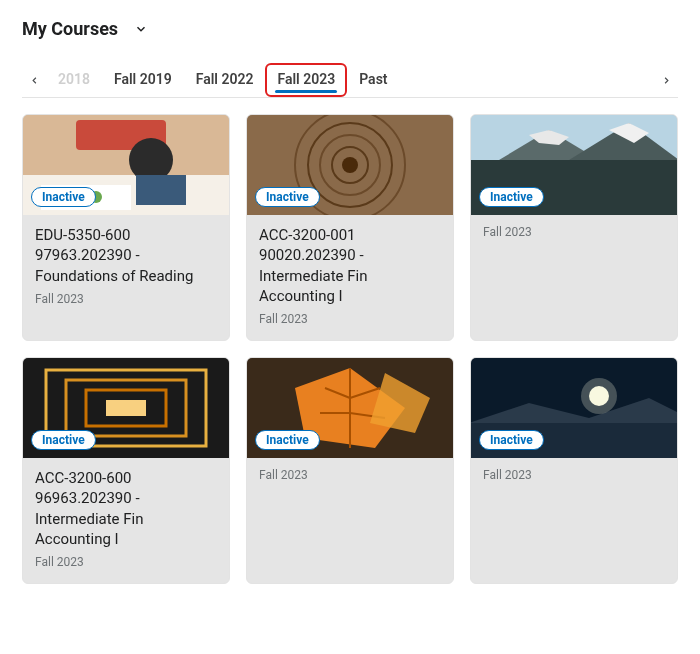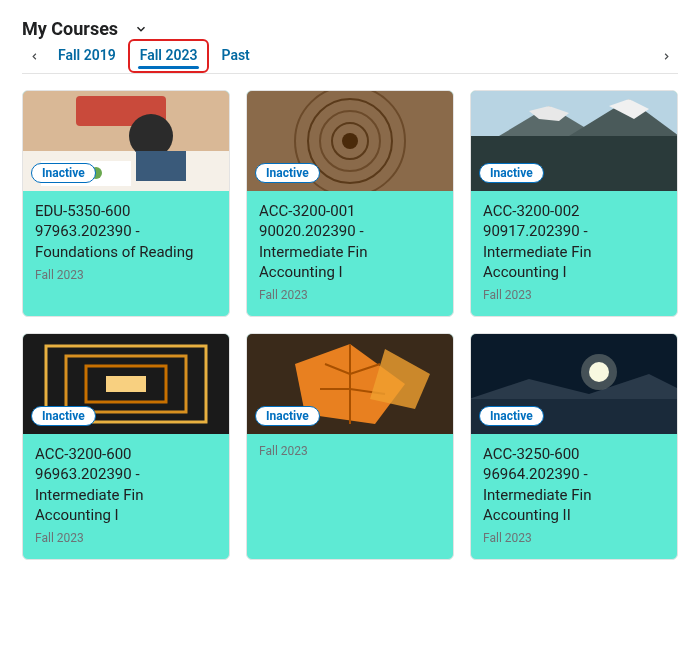--- a/index.html
+++ b/index.html
@@ -1,30 +1,30 @@
 <!DOCTYPE html>
 <html><head>
   <meta charset="utf-8">
   <style>
     *{box-sizing:border-box;margin:0;padding:0}
     body{font-family:-apple-system,BlinkMacSystemFont,"Segoe UI",Roboto,sans-serif;background:#fff;width:700px;height:654px;overflow:hidden;padding:18px 22px}
-    .header{display:flex;align-items:center;gap:16px;margin-bottom:0}
+    .header{display:flex;align-items:center;gap:16px;margin-bottom:24px}
     .header-title{font-size:18px;font-weight:700;color:#202122}
     .chev{display:inline-flex;align-items:center;justify-content:center;cursor:pointer}
     .chev svg{width:14px;height:14px;stroke:#202122;stroke-width:2.5;fill:none}
     .tabs-wrap{display:flex;align-items:center;border-bottom:1px solid #e3e3e3;margin-bottom:16px}
     .tab-scroll{display:flex;align-items:center;gap:0;overflow:hidden;flex:1}
-    .tab{padding:8px 12px 10px;font-size:14px;font-weight:600;color:#0369a1;cursor:pointer;white-space:nowrap;position:relative}
+    .tab{padding:8px 12px 10px;font-size:14px;font-weight:600;color:#404040;cursor:pointer;white-space:nowrap;position:relative}
     .tab.faded{color:#cfcfcf}
     .tab.active{outline:2px solid #e02020;outline-offset:-2px;border-radius:6px}
     .tab.active::after{content:"";position:absolute;left:10px;right:10px;bottom:4px;height:3px;background:#006fbf;border-radius:2px}
     .nav-arrow{width:24px;height:24px;display:inline-flex;align-items:center;justify-content:center;cursor:pointer;flex:0 0 auto}
     .nav-arrow svg{width:11px;height:11px;stroke:#494c4e;stroke-width:2.5;fill:none}
     .grid{display:grid;grid-template-columns:repeat(3,1fr);gap:16px}
-    .card{border:1px solid #e3e3e3;border-radius:6px;overflow:hidden;background:#5eead4}
+    .card{border:1px solid #e3e3e3;border-radius:6px;overflow:hidden;background:#e5e5e5}
     .thumb{height:100px;position:relative;background:#ccc}
     .thumb svg{width:100%;height:100%;display:block}
     .badge{position:absolute;left:8px;bottom:8px;padding:2px 10px;font-size:12px;font-weight:700;color:#006fbf;background:#fff;border:1.5px solid #006fbf;border-radius:12px}
     .card-body{padding:10px 12px 14px}
     .card-title{font-size:15px;font-weight:400;color:#202122;line-height:1.35;margin-bottom:6px}
     .card-term{font-size:12px;color:#6e7376}
   </style>
 </head>
 <body>
 
@@ -37,21 +37,23 @@
   </span>
 </div>
 
 <div class="tabs-wrap">
   <span class="nav-arrow">
     <svg viewBox="0 0 24 24">
         <polyline points="15 18 9 12 15 6"></polyline>
       </svg>
   </span>
   <div class="tab-scroll" id="tab-scroll">
+      <div class="tab faded">2018</div>
       <div class="tab">Fall 2019</div>
+      <div class="tab">Fall 2022</div>
       <div class="tab active">Fall 2023</div>
       <div class="tab">Past</div>
     </div>
   <span class="nav-arrow">
     <svg viewBox="0 0 24 24">
         <polyline points="9 18 15 12 9 6"></polyline>
       </svg>
   </span>
 </div>
 
@@ -98,21 +100,20 @@
           <rect width="210" height="45" fill="#b8d4e3"></rect>
           <rect y="45" width="210" height="55" fill="#2a3a3a"></rect>
           <polygon points="30,45 80,15 130,45" fill="#5a6a6a"></polygon>
           <polygon points="60,20 80,15 100,22 90,30 70,28" fill="#e8e8e8"></polygon>
           <polygon points="100,45 160,8 210,45" fill="#4a5a5a"></polygon>
           <polygon points="140,15 160,8 180,18 165,28" fill="#f0f0f0"></polygon>
         </svg>
         <span class="badge">Inactive</span>
       </div>
       <div class="card-body">
-        <div class="card-title">ACC-3200-002 90917.202390 - Intermediate Fin Accounting I</div>
         <div class="card-term">Fall 2023</div>
       </div>
     </div>
     <div class="card">
       <div class="thumb">
         <svg viewBox="0 0 210 100" preserveAspectRatio="xMidYMid slice">
           <rect width="210" height="100" fill="#1a1a1a"></rect>
           <rect x="25" y="12" width="160" height="76" fill="none" stroke="#e8b040" stroke-width="3"></rect>
           <rect x="45" y="22" width="120" height="56" fill="none" stroke="#d89020" stroke-width="3"></rect>
           <rect x="65" y="32" width="80" height="36" fill="none" stroke="#c87000" stroke-width="3"></rect>
@@ -145,17 +146,16 @@
         <svg viewBox="0 0 210 100" preserveAspectRatio="xMidYMid slice">
           <rect width="210" height="100" fill="#0a1a2a"></rect>
           <rect y="65" width="210" height="35" fill="#1a2a3a"></rect>
           <polygon points="0,65 60,45 120,60 180,40 210,55 210,65" fill="#2a3a4a"></polygon>
           <circle cx="130" cy="38" r="10" fill="#f8f8e0"></circle>
           <circle cx="130" cy="38" r="18" fill="#f8f8e0" opacity="0.25"></circle>
         </svg>
         <span class="badge">Inactive</span>
       </div>
       <div class="card-body">
-        <div class="card-title">ACC-3250-600 96964.202390 - Intermediate Fin Accounting II</div>
         <div class="card-term">Fall 2023</div>
       </div>
     </div>
   </div>
 
 </body></html>

